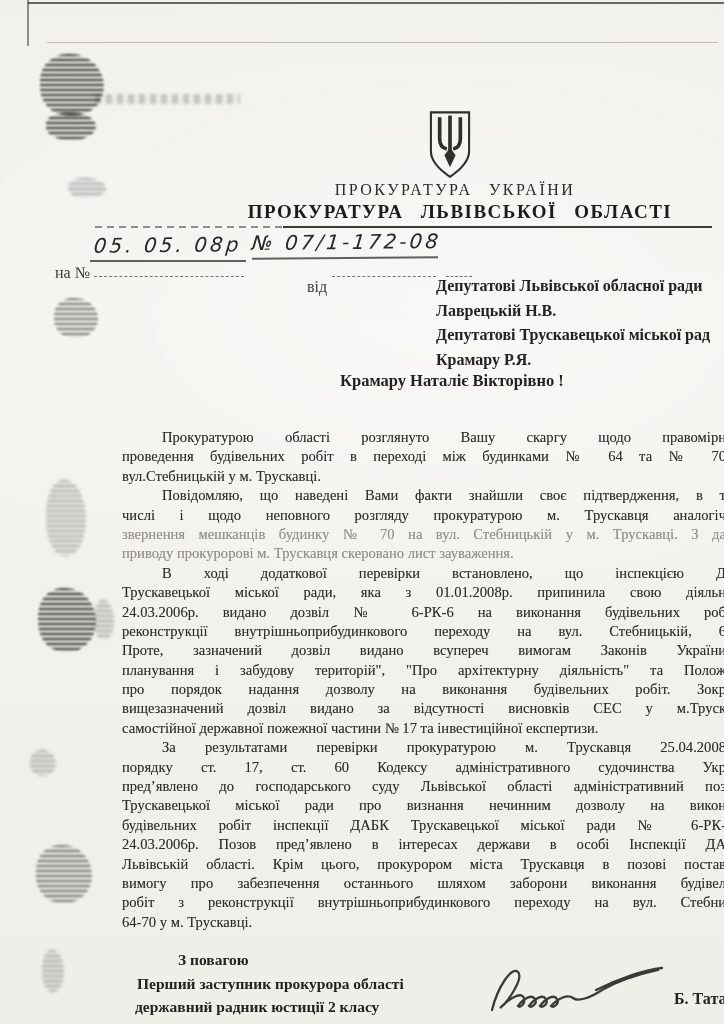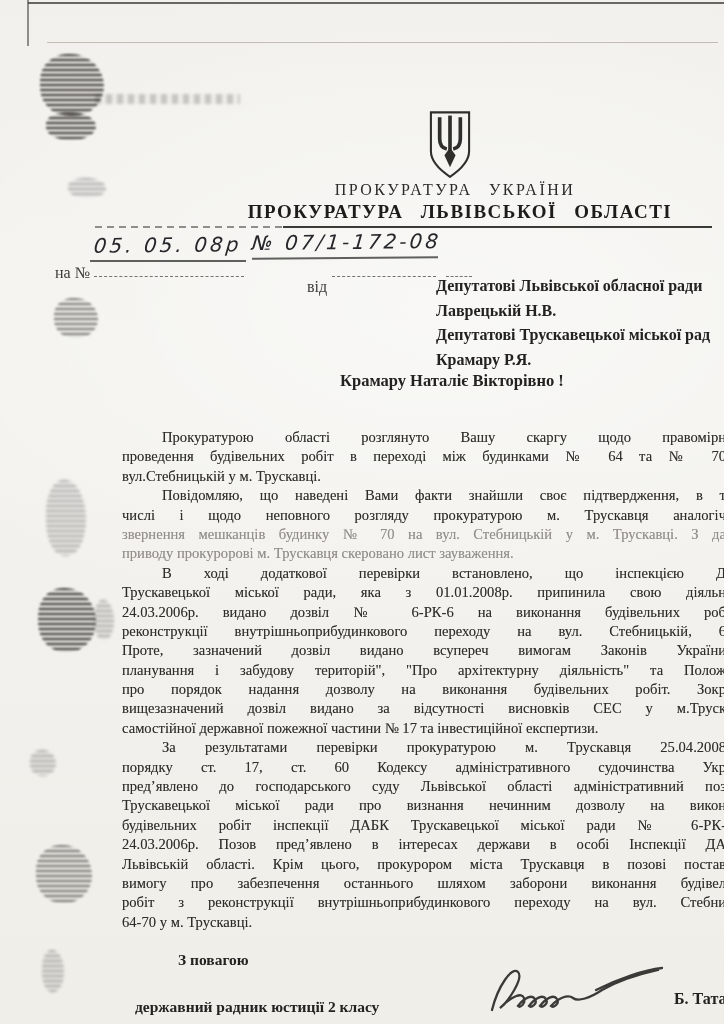--- a/index.html
+++ b/index.html
@@ -138,20 +138,21 @@
         <div class="line">будівельних робіт інспекції ДАБК Трускавецької міської ради № 6-РК-</div>
         <div class="line">24.03.2006р. Позов пред’явлено в інтересах держави в особі Інспекції ДА</div>
         <div class="line">Львівській області. Крім цього, прокурором міста Трускавця в позові постав</div>
         <div class="line">вимогу про забезпечення останнього шляхом заборони виконання будівел</div>
         <div class="line">робіт з реконструкції внутрішньоприбудинкового переходу на вул. Стебни</div>
         <div class="line last">64-70 у м. Трускавці.</div>
       </div>
   </div>
 
   <div class="abs closing" style="left:172px;top:951px;margin-left:6px;">З повагою</div>
+  <div class="abs closing" style="left:137px;top:975px;">Перший заступник прокурора області</div>
   <div class="abs closing" style="left:135px;top:998px;">державний радник юстиції 2 класу</div>
 
   <div class="abs" style="left:478px;top:958px;width:200px;height:60px;">
     <svg width="200" height="60" viewBox="0 0 200 60">
       <path d="M14 52 C20 28 34 8 40 14 C46 20 30 44 22 50 C34 38 44 34 46 40 C48 46 42 50 40 48 C46 40 54 36 57 41 C60 46 53 50 51 48 C57 40 65 36 68 41 C71 46 64 50 62 48 C68 40 76 36 79 41 C82 46 75 50 73 48 C80 40 90 36 95 40 C100 44 112 40 124 32 C142 22 162 16 180 12 M118 32 C140 21 166 12 184 10" stroke="#3b3a38" stroke-width="2.3" fill="none" stroke-linecap="round"></path>
     </svg>
   </div>
 
   <div class="abs signer-name" style="left:674px;top:990px;">Б. Татари</div>
 

